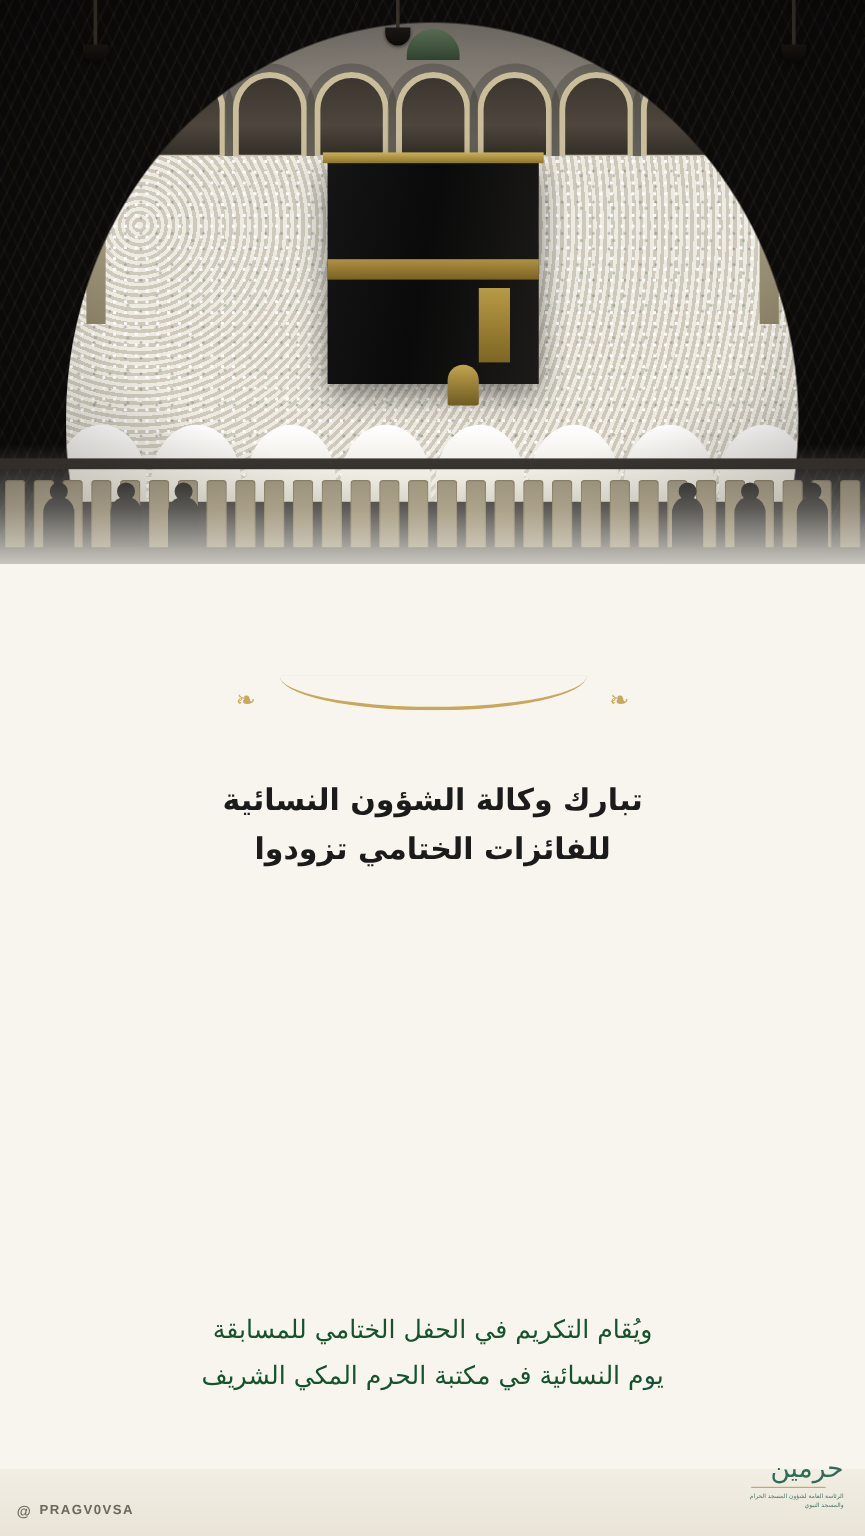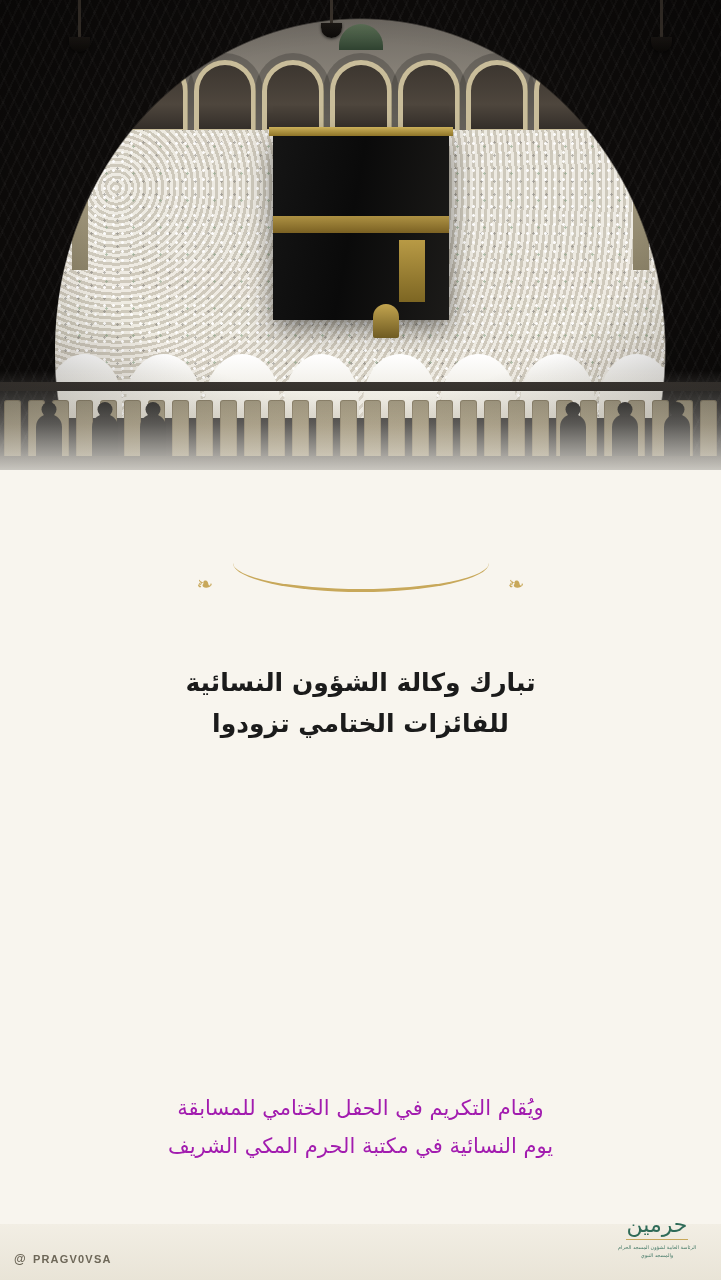--- a/index.html
+++ b/index.html
@@ -319,41 +319,41 @@
     bottom: 14px;
     font-size: 20px;
     color: #c8a85a;
   }
   .orn.left { left: -14px; }
   .orn.right { right: -14px; }
 
   .headline {
     position: absolute;
     left: 60px; right: 60px;
-    top: 192px;
+    top: 176px;
     text-align: center;
     direction: rtl;
     font-family: "DejaVu Sans", sans-serif;
     font-size: 25px;
     font-weight: bold;
     line-height: 1.65;
     color: #1b1b1b;
     letter-spacing: 0;
   }
 
   .footnote {
     position: absolute;
     left: 60px; right: 60px;
     top: 620px;
     text-align: center;
     direction: rtl;
     font-family: "DejaVu Sans", sans-serif;
     font-size: 21px;
     line-height: 1.8;
-    color: #a21caf;
+    color: #14532d;
   }
 
   
   .bottom-bar {
     position: absolute;
     left: 0; right: 0; bottom: 0;
     height: 56px;
     background: linear-gradient(180deg, #f2eee4 0%, #e9e4d7 100%);
     z-index: 30;
   }
@@ -372,21 +372,20 @@
   }
   .handle .at {
     font-size: 12px;
     color: #6d6758;
   }
   .gov-logo {
     position: absolute;
     right: 18px; bottom: 10px;
     width: 92px; height: 56px;
     z-index: 31;
-    text-align: center;
     color: #2f6b58;
   }
   .gov-logo .script {
     font-family: "DejaVu Sans", sans-serif;
     font-size: 22px;
     line-height: 1;
     color: #2f6b58;
     direction: rtl;
   }
   .gov-logo .sub {

